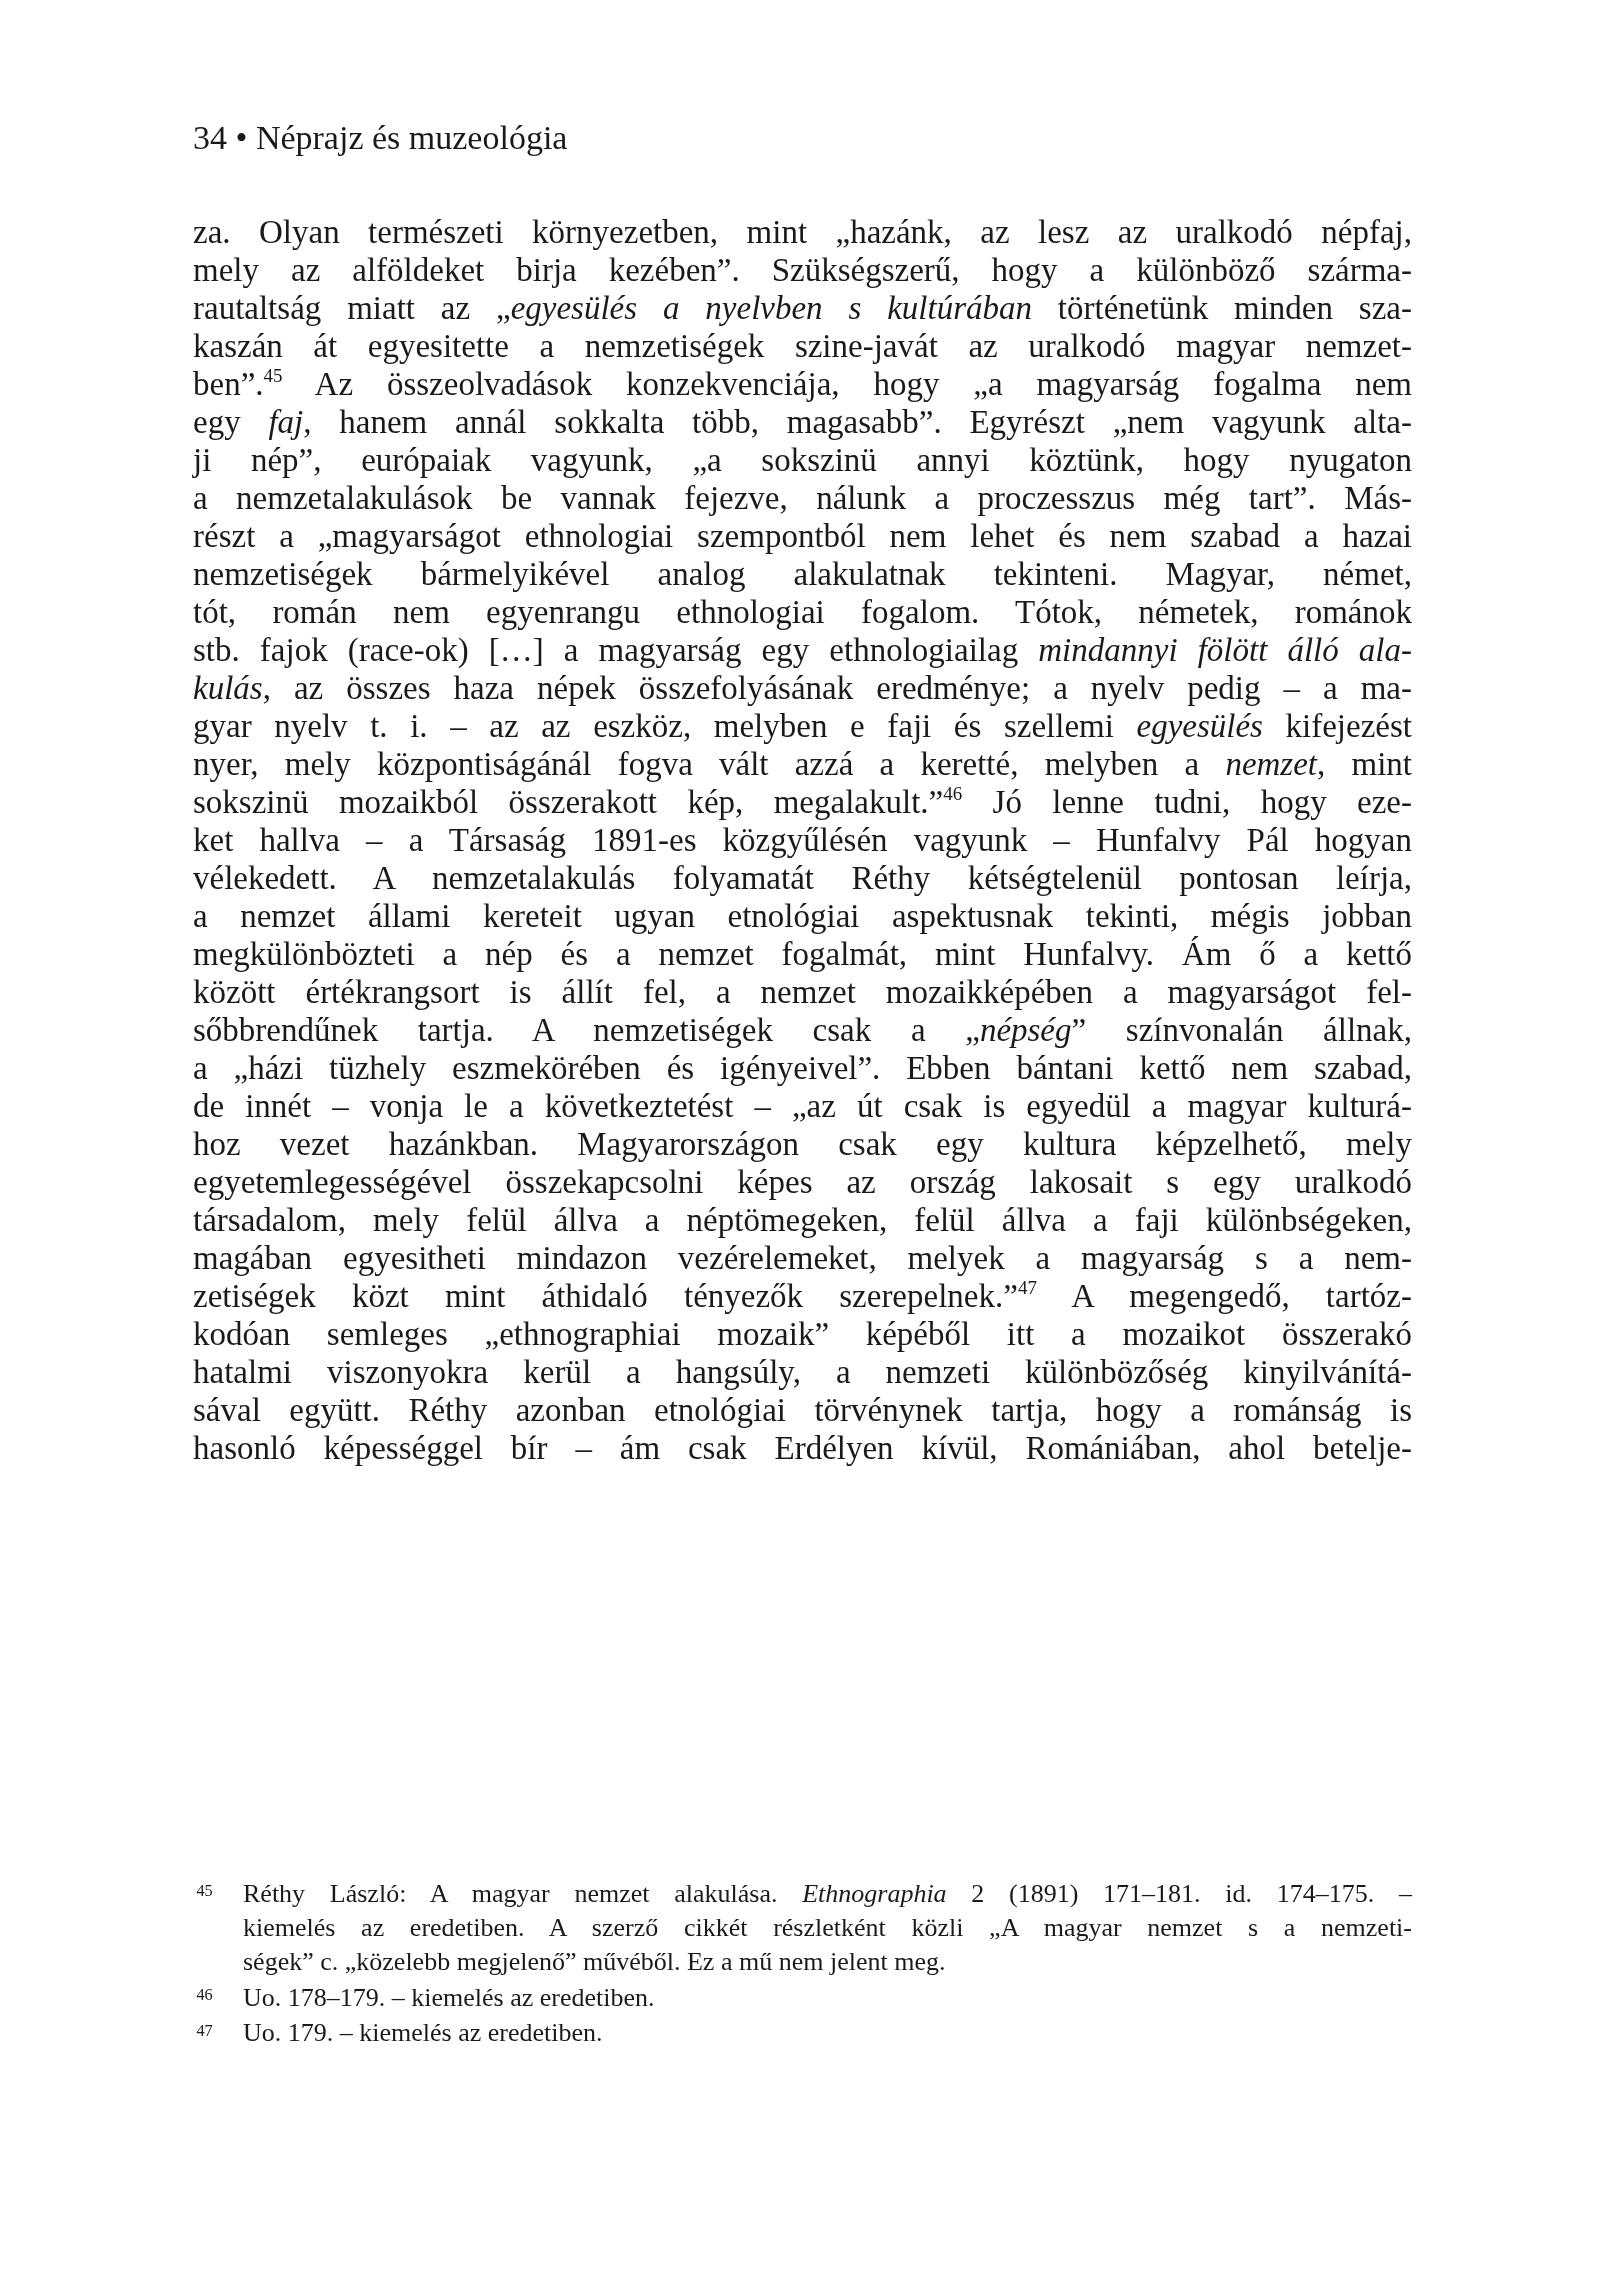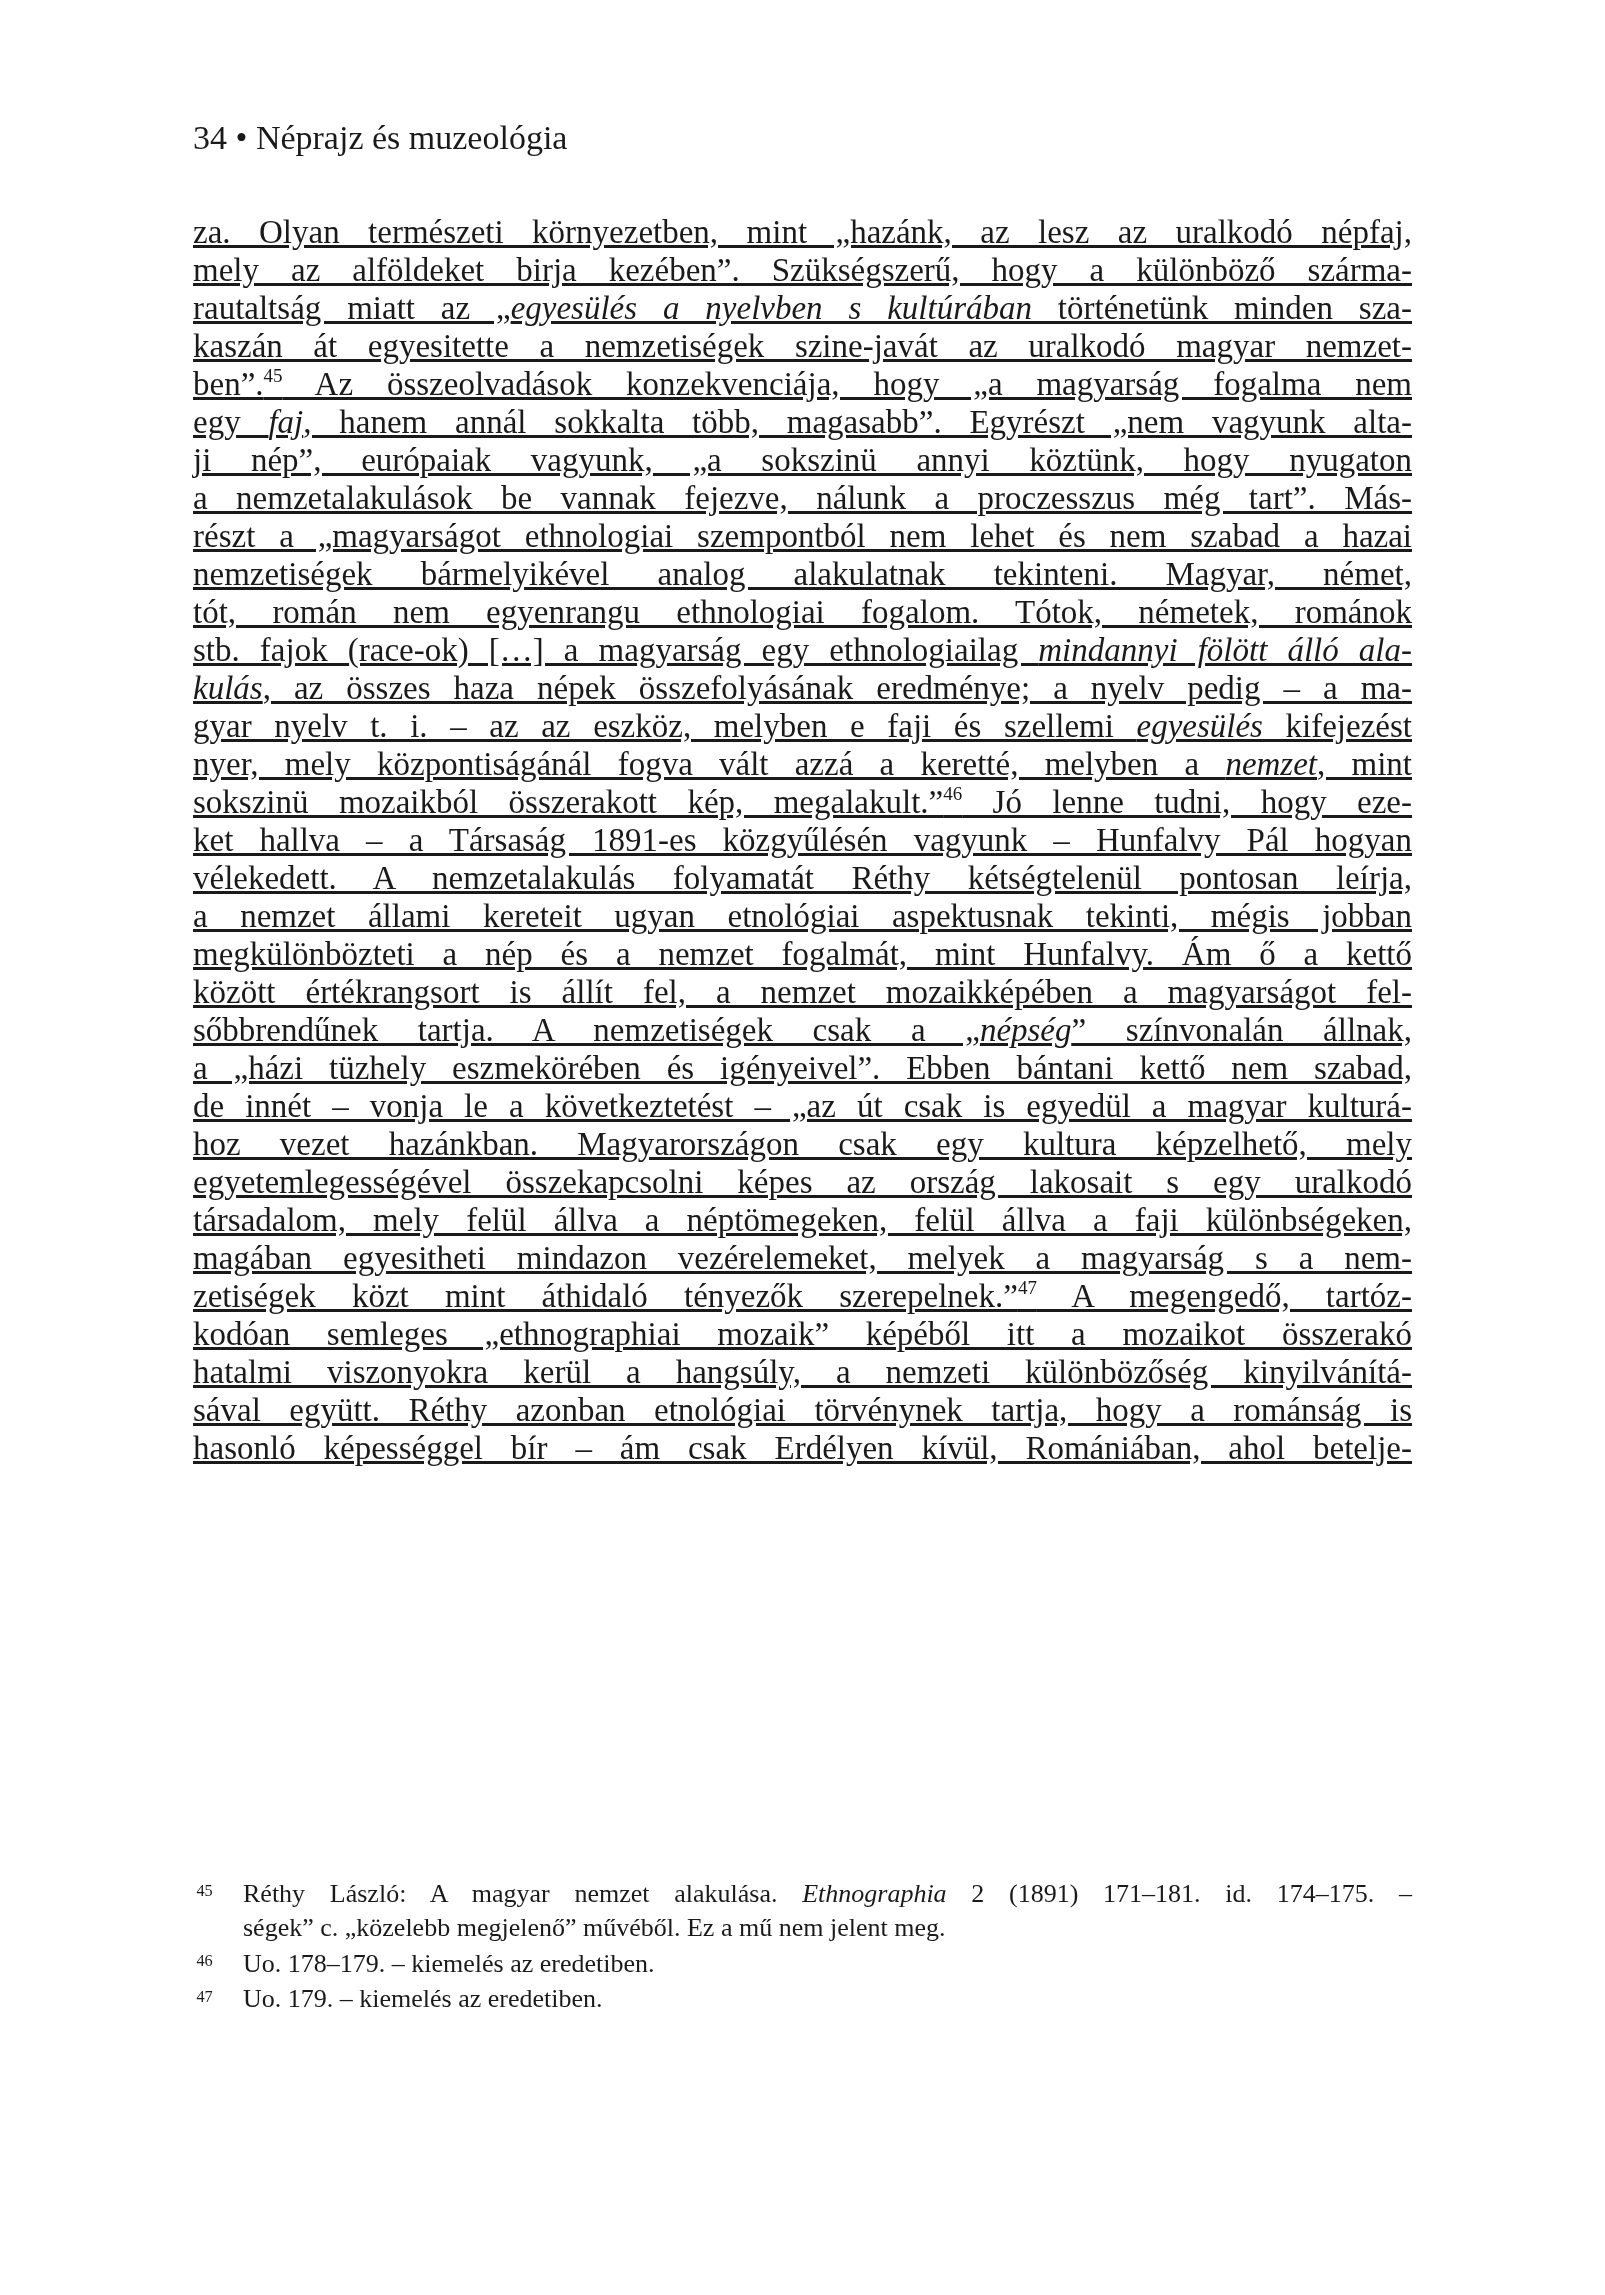--- a/index.html
+++ b/index.html
@@ -1,20 +1,20 @@
 <!DOCTYPE html>
 <html style="font-size:13.8px"><head>
 <meta charset="utf-8">
 <style>
   html, body { margin: 0; padding: 0; background: #ffffff; }
   body { width: 1605px; height: 2295px; position: relative; overflow: hidden;
          font-family: "Liberation Serif", "DejaVu Serif", serif; color: #1a1a1a; }
   .running-head { position: absolute; left: 193px; top: 117px; font-size: 34px; line-height: 41px;
                   white-space: nowrap; }
-  .body-text { position: absolute; left: 193px; top: 213px; width: 1219px; text-decoration: underline; }
+  .body-text { position: absolute; left: 193px; top: 213px; width: 1219px; }
   .line { display: block; font-size: 33px; line-height: 38px; height: 38px;
           text-align: justify; text-align-last: justify; white-space: nowrap; overflow: visible; }
   .line span { white-space: pre; }
   .it { font-style: italic; }
   sup { font-size: 19px; line-height: 0; vertical-align: 13px; }
   .footnotes { position: absolute; left: 193px; top: 1877px; width: 1219px; }
   .fn { position: relative; padding-left: 50px; font-size: 26px; line-height: 34px; margin-bottom: 1.7px; }
   .fn .num { position: absolute; left: 3.4px; top: -2.6px; font-size: 16.3px; }
   .fn .fline { display: block; text-align: justify; text-align-last: justify; white-space: nowrap; }
   .fn .fline.end { text-align-last: left; }
@@ -61,20 +61,21 @@
     <div class="line"><span>kodóan semleges „ethnographiai mozaik” képéből itt a mozaikot összerakó</span></div>
     <div class="line"><span>hatalmi viszonyokra kerül a hangsúly, a nemzeti különbözőség kinyilvánítá-</span></div>
     <div class="line"><span>sával együtt. Réthy azonban etnológiai törvénynek tartja, hogy a románság is</span></div>
     <div class="line"><span>hasonló képességgel bír – ám csak Erdélyen kívül, Romániában, ahol betelje-</span></div>
   </div>
 
 <div class="footnotes" id="footnotes">
     <div class="fn">
       <span class="num">45</span>
       <span class="fline"><span>Réthy László: A magyar nemzet alakulása. </span><span class="it">Ethnographia</span><span> 2 (1891) 171–181. id. 174–175. –</span></span>
+      <span class="fline"><span>kiemelés az eredetiben. A szerző cikkét részletként közli „A magyar nemzet s a nemzeti-</span></span>
       <span class="fline end"><span>ségek” c. „közelebb megjelenő” művéből. Ez a mű nem jelent meg.</span></span>
     </div>
     <div class="fn">
       <span class="num">46</span>
       <span class="fline end"><span>Uo. 178–179. – kiemelés az eredetiben.</span></span>
     </div>
     <div class="fn">
       <span class="num">47</span>
       <span class="fline end"><span>Uo. 179. – kiemelés az eredetiben.</span></span>
     </div>

